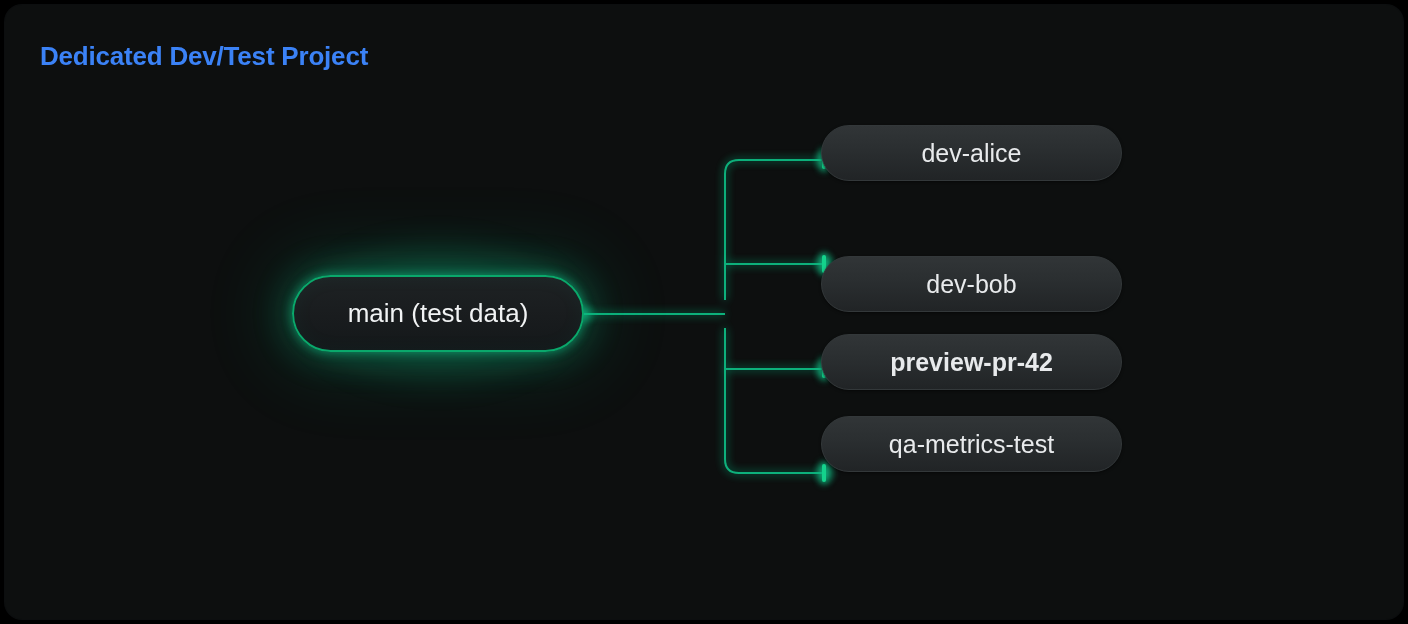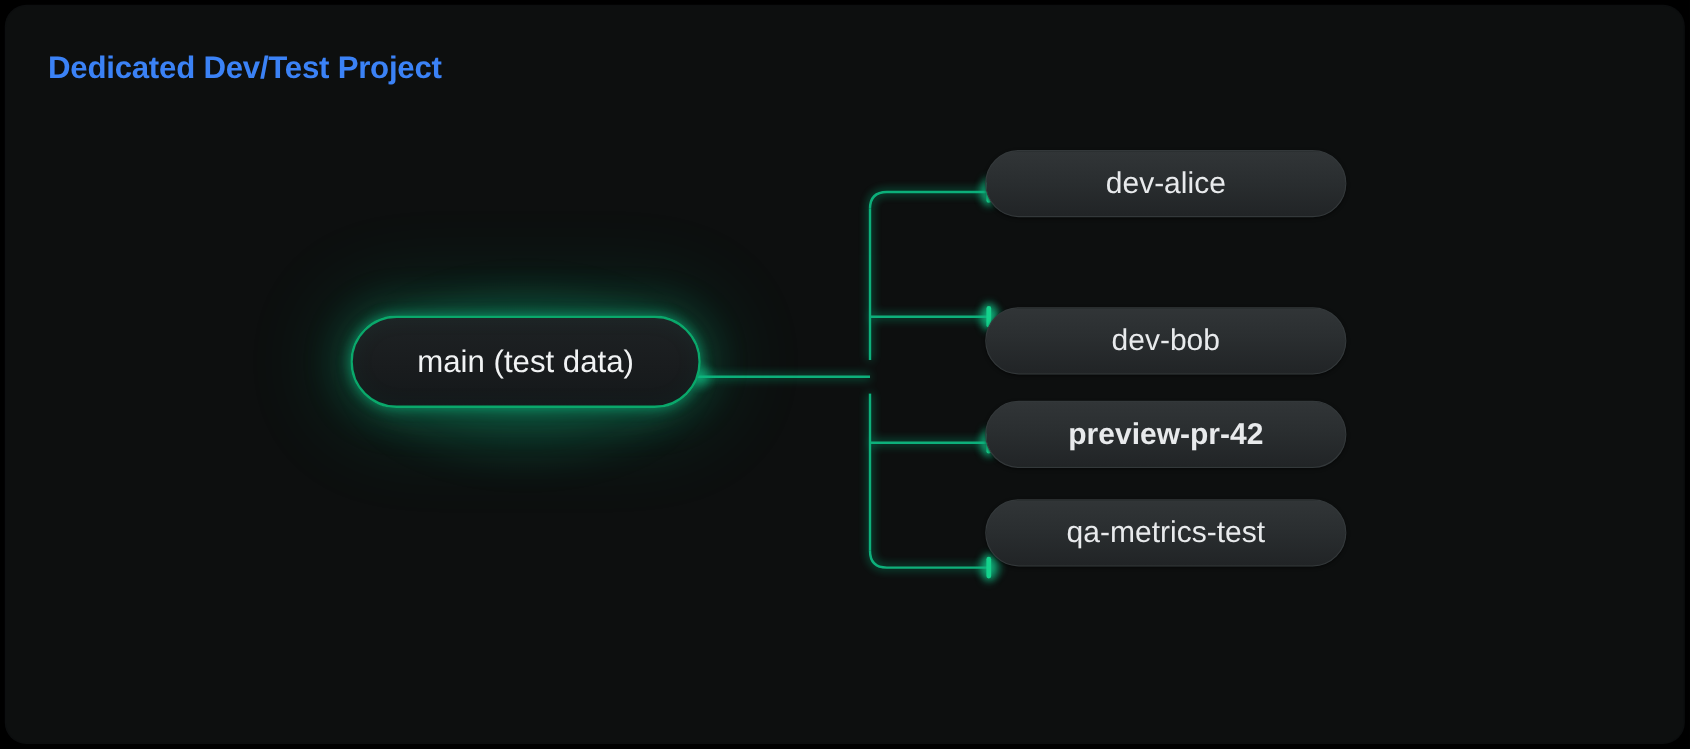--- a/index.html
+++ b/index.html
@@ -62,21 +62,21 @@
     display: flex;
     align-items: center;
     justify-content: center;
     box-sizing: border-box;
     white-space: nowrap;
   }
 
   
   .node-root {
     left: 287px;
-    top: 258px;
+    top: 270px;
     width: 292px;
     height: 77px;
     border-radius: 39px;
     border: 2px solid #0aa86b;
     background: linear-gradient(180deg, #1e2224 0%, #191c1e 55%, #14181a 100%);
     color: #f1f3f4;
     font-size: 26px;
     box-shadow:
       0 0 10px 1px rgba(16,185,129,0.55),
       0 0 34px 6px rgba(16,185,129,0.30),

